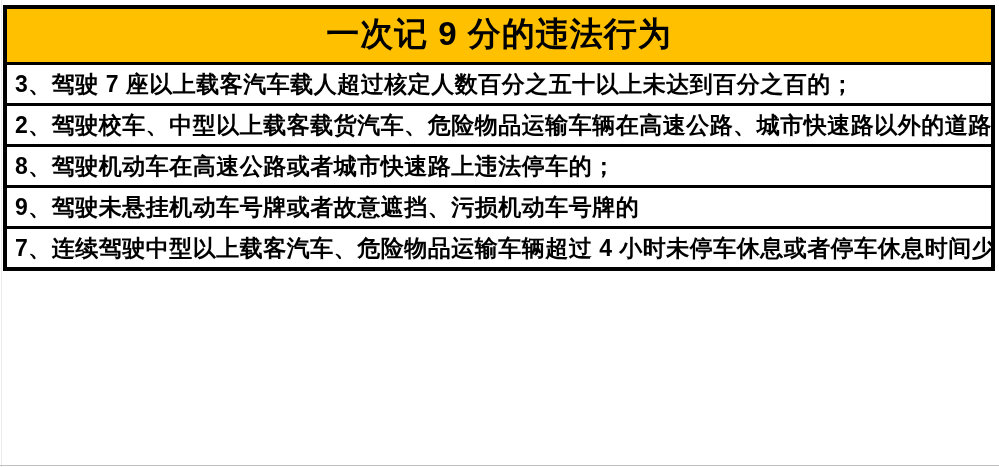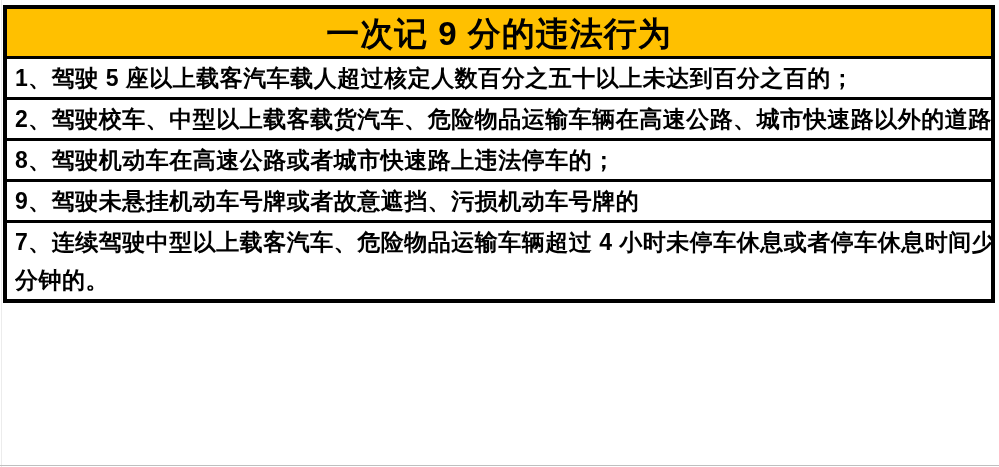--- a/index.html
+++ b/index.html
@@ -24,21 +24,21 @@
     width: 1px; background: #ececec;
   }
   .table {
     position: absolute;
     left: 3px; top: 5px;
     width: 992px;
     border: 4px solid #000000;
     background: #ffffff;
   }
   .header {
-    height: 50px;
+    height: 56px;
     line-height: 50px;
     background: #FFC000;
     border-bottom: 3px solid #000000;
     text-align: center;
     font-size: 33px;
     font-weight: bold;
     color: #000000;
     letter-spacing: 1px;
   }
   .row {
@@ -63,37 +63,36 @@
 
 <div class="sheet">
   <div class="grid-left"></div>
   <div class="grid-bottom"></div>
 
   <div class="table">
 
     <div class="header">一次记 9 分的违法行为</div>
 
     <div class="row">
-      <div class="line">1、驾驶 5 座以上载客汽车载人超过核定人数百分之五十以上未达到百分之百的；</div>
+      <div class="line">3、驾驶 7 座以上载客汽车载人超过核定人数百分之五十以上未达到百分之百的；</div>
     </div>
 
     <div class="row">
       <div class="line">2、驾驶校车、中型以上载客载货汽车、危险物品运输车辆在高速公路、城市快速路以外的道路上行驶</div>
     </div>
 
     <div class="row">
       <div class="line">8、驾驶机动车在高速公路或者城市快速路上违法停车的；</div>
     </div>
 
     <div class="row">
       <div class="line">9、驾驶未悬挂机动车号牌或者故意遮挡、污损机动车号牌的</div>
     </div>
 
 
 
 
     <div class="row">
       <div class="line">7、连续驾驶中型以上载客汽车、危险物品运输车辆超过 4 小时未停车休息或者停车休息时间少于 20</div>
-      <div class="line">分钟的。</div>
     </div>
 
   </div>
 </div>
 
 </body></html>

